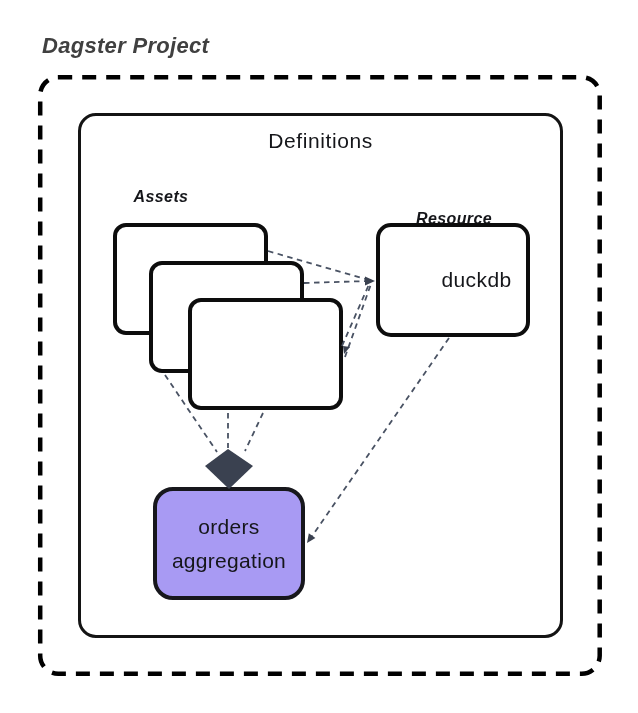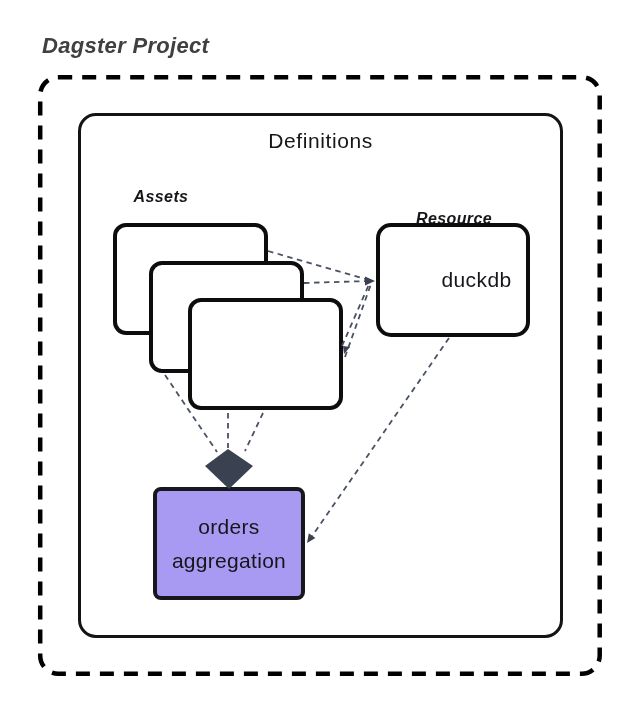--- a/index.html
+++ b/index.html
@@ -72,21 +72,21 @@
     font-size: 21px;
     letter-spacing: 0.4px;
     z-index: 2;
     padding-left: 47px;
   }
 
   .asset-node {
     left: 153px; top: 487px;
     width: 152px; height: 113px;
     border: 4px solid #17171c;
-    border-radius: 8px;
+    border-radius: 20px;
     background: #a89af3;
     box-sizing: border-box;
     display: flex; align-items: center; justify-content: center;
     text-align: center;
     font-size: 21px;
     line-height: 34px;
     letter-spacing: 0.3px;
     z-index: 2;
     padding: 0 2px;
   }

